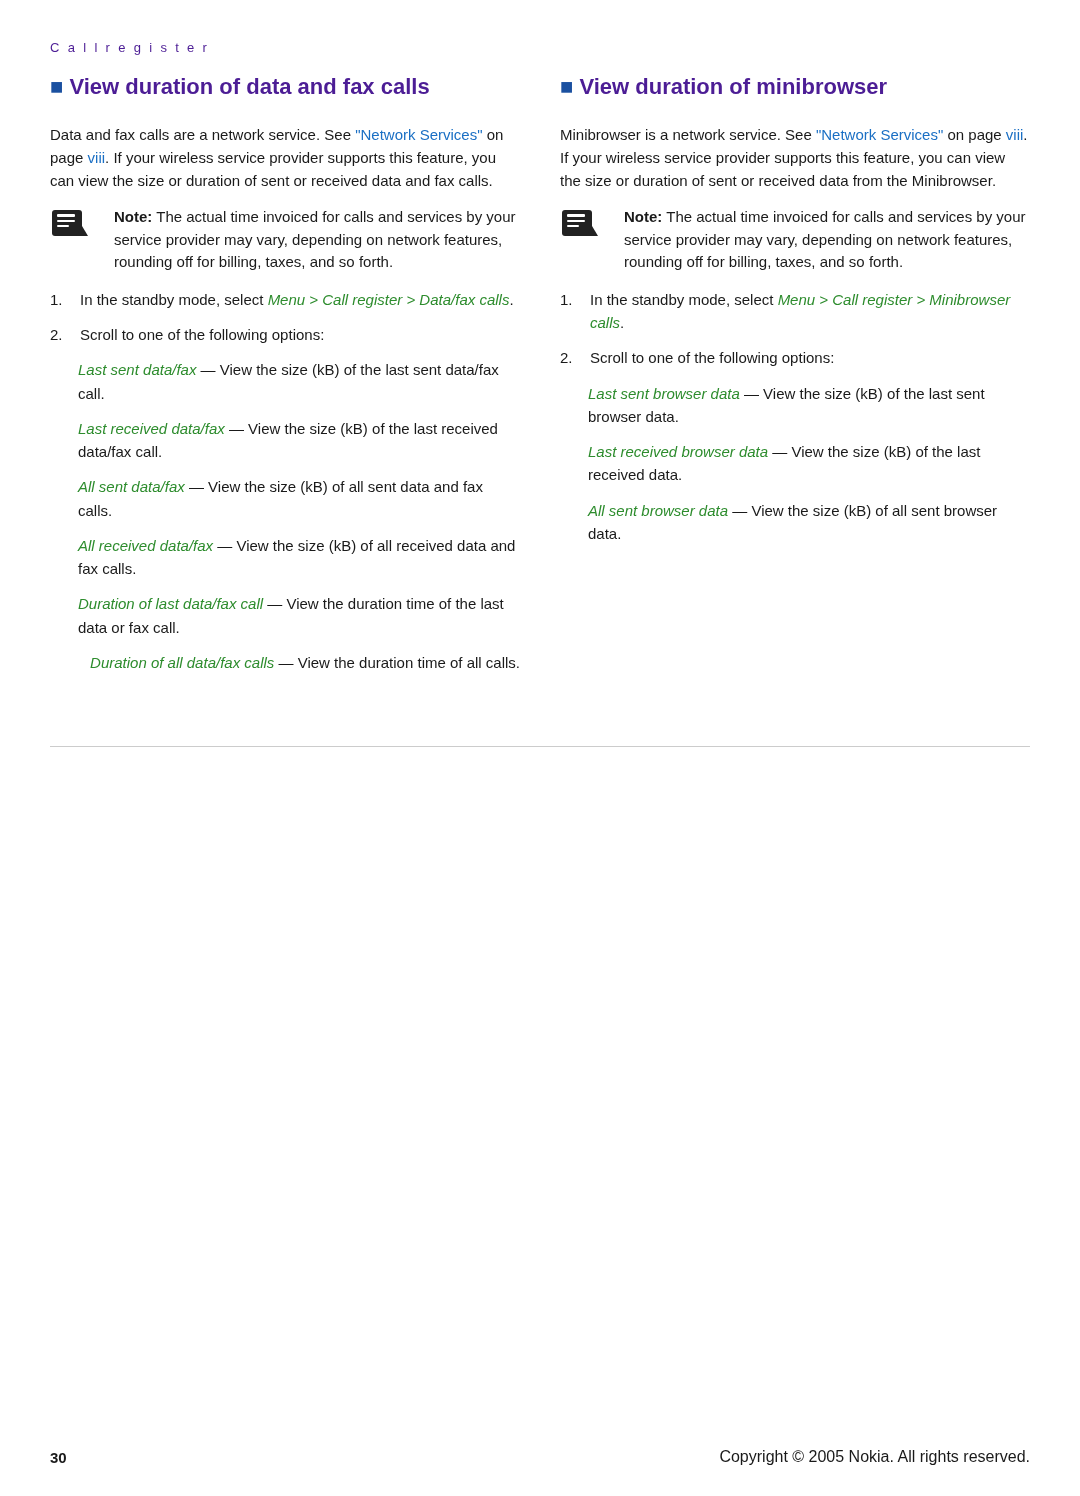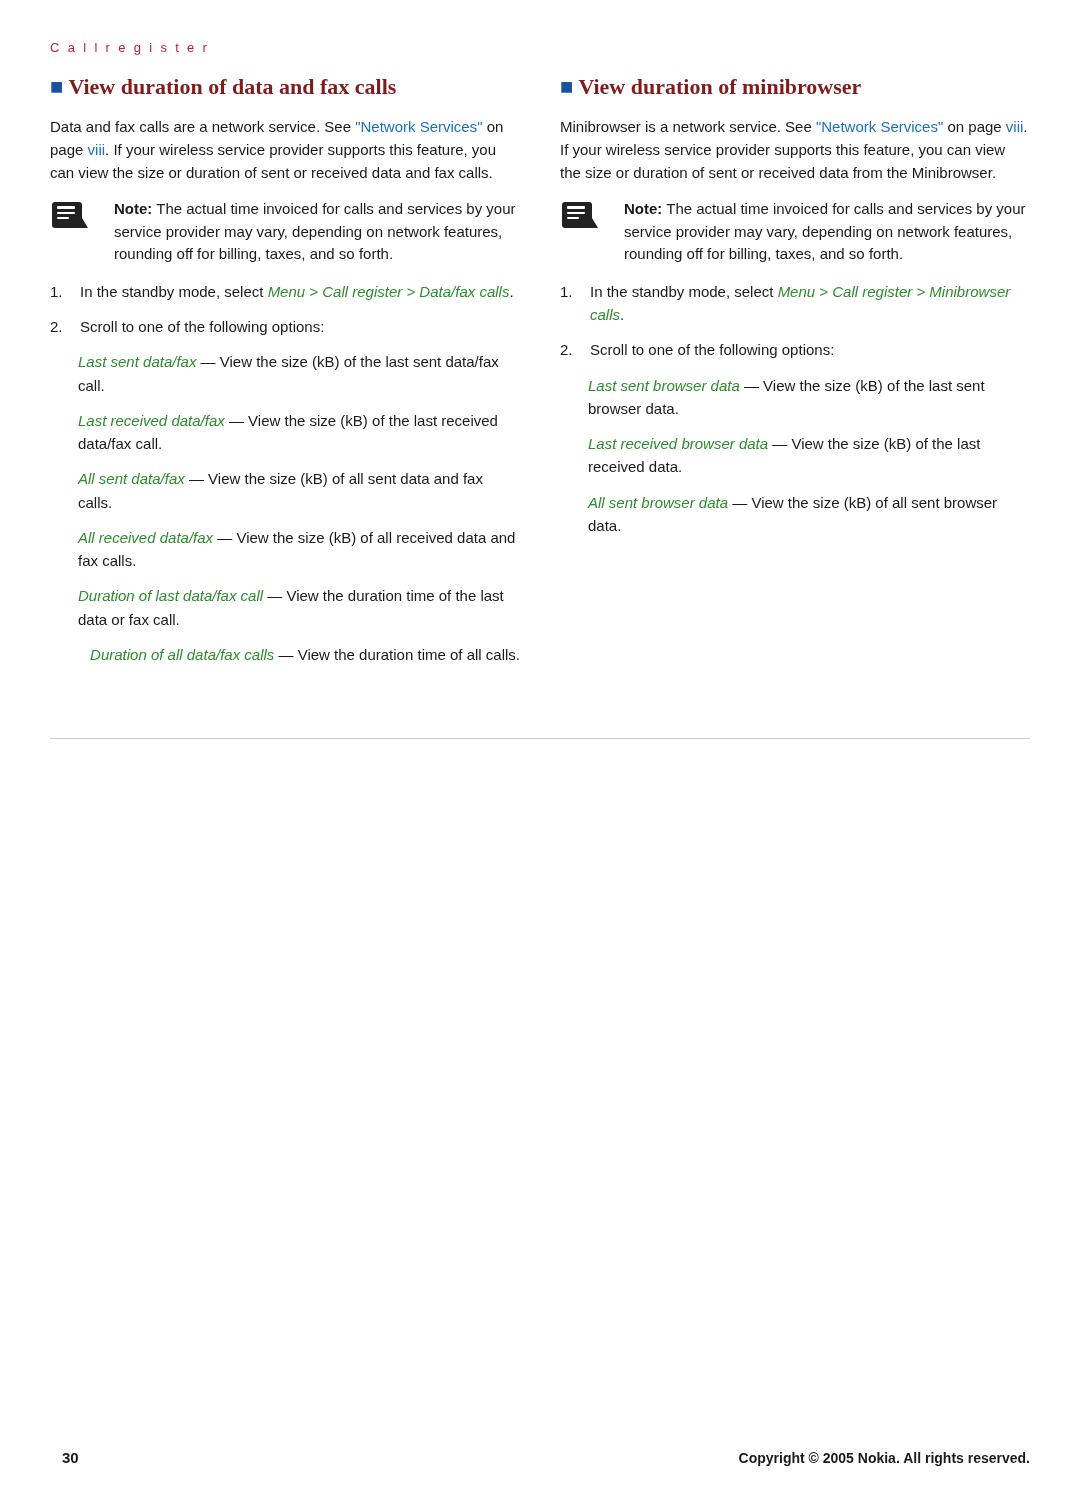--- a/index.html
+++ b/index.html
@@ -11,38 +11,37 @@
       width: 1080px;
       min-height: 1496px;
       position: relative;
     }
     .page {
       padding: 40px 50px 60px 50px;
     }
     .header-label {
       font-size: 13px;
       letter-spacing: 0.18em;
-      color: #be185d;
+      color: #4c1d95;
       margin-bottom: 18px;
       font-style: normal;
     }
     .two-col {
       display: flex;
       gap: 40px;
     }
     .col {
       flex: 1;
     }
     .section-title {
-      color: #7f1d1d;
+      color: #4c1d95;
       font-size: 22px;
       font-weight: bold;
-      margin-bottom: 14px;
+      margin-bottom: 22px;
       line-height: 1.25;
-      font-family: Liberation Serif, serif;
     }
     .section-title::before {
       content: '■ ';
       color: #1a50a0;
     }
     .body-text {
       font-size: 15px;
       line-height: 1.55;
       color: #1a1a1a;
       margin-bottom: 12px;
@@ -96,36 +95,36 @@
       font-size: 15px;
       line-height: 1.55;
     }
     .sub-item-label {
       color: #2d8c2d;
       font-style: italic;
     }
     .footer {
       position: absolute;
       bottom: 30px;
-      left: 12px;
+      left: 0;
       right: 0;
       display: flex;
       justify-content: space-between;
       align-items: center;
       padding: 0 50px;
       font-size: 14px;
       color: #1a1a1a;
     }
     .footer-page {
       font-size: 15px;
       font-weight: bold;
     }
     .footer-copy {
-      font-size: 14px;
-      font-weight: bold;
+      font-size: 16px;
+      font-weight: normal;
     }
     .divider-line {
       border: none;
       border-top: 1px solid #ccc;
       margin: 0 50px 10px 50px;
     }
   </style>
 </head>
 <body>
 

